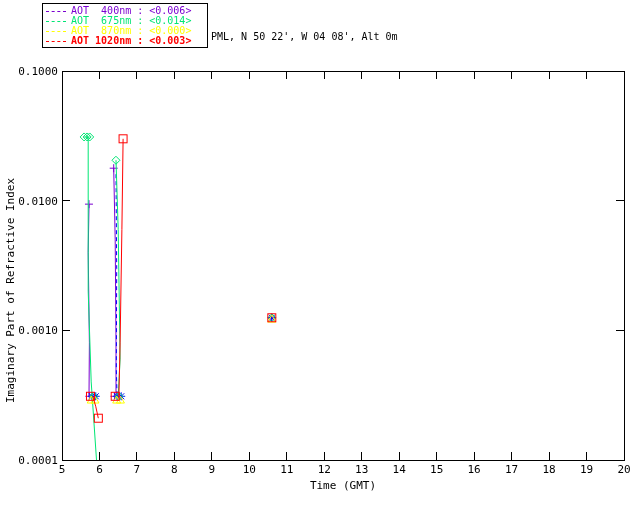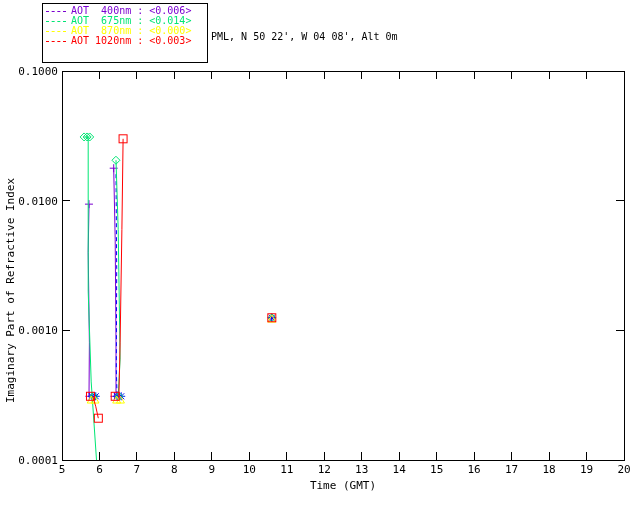--- a/index.html
+++ b/index.html
@@ -3,41 +3,41 @@
 <meta charset="utf-8">
 <style>
   html,body{margin:0;padding:0;background:#fff;}
   .screen{
     position:relative;width:640px;height:512px;background:#ffffff;overflow:hidden;
     font-family:"DejaVu Sans Mono","Liberation Mono",monospace;color:#000;
   }
   .legend-box{
     position:absolute;left:42px;top:3px;width:166px;
     border:1px solid #000;background:#fff;
-    padding:2px 3px 16px 3px;box-sizing:border-box;
+    padding:2px 3px 1px 3px;box-sizing:border-box;
     display:flex;flex-direction:column;justify-content:space-between;
   }
   .legend-row{display:flex;align-items:center;height:10px;font-size:10px;line-height:10px;white-space:pre;}
   .legend-dash{display:inline-block;width:20px;height:0;border-top:1px dashed currentColor;margin-right:5px;flex:0 0 auto;}
   .hdr{position:absolute;left:211px;font-size:10px;line-height:10px;white-space:pre;color:#000;}
   .hdr1{top:8px;margin-top:24px;}
   .hdr2{top:26px;}
   svg{position:absolute;left:0;top:0;}
   text{font-family:"DejaVu Sans Mono","Liberation Mono",monospace;}
 </style>
 </head>
 <body>
 
 <div class="screen">
 
   <div class="legend-box" id="legend">
       <div class="legend-row" style="color: rgb(123, 0, 209);"><span class="legend-dash"></span><span>AOT  400nm : &lt;0.006&gt;</span></div>
       <div class="legend-row" style="color: rgb(0, 230, 115); text-align: center;"><span class="legend-dash"></span><span>AOT  675nm : &lt;0.014&gt;</span></div>
       <div class="legend-row" style="color: rgb(255, 255, 0);"><span class="legend-dash"></span><span>AOT  870nm : &lt;0.000&gt;</span></div>
-      <div class="legend-row" style="color: rgb(255, 0, 0);"><span class="legend-dash"></span><span>AOT 1020nm : &lt;0.003&gt;</span></div>
+      <div class="legend-row" style="color: rgb(255, 0, 0); font-weight: bold;"><span class="legend-dash"></span><span>AOT 1020nm : &lt;0.003&gt;</span></div>
     </div>
 
   <div class="hdr hdr1">PML, N 50 22', W 04 08', Alt 0m</div>
 
   <svg id="plot" width="640" height="512">
       <rect x="62" y="71" width="562" height="389" fill="none" stroke="#000" stroke-width="1" shape-rendering="crispEdges"></rect>
       <g>
         <line x1="62" y1="460" x2="62" y2="452" stroke="#000" shape-rendering="crispEdges"></line>
         <line x1="62" y1="71" x2="62" y2="79" stroke="#000" shape-rendering="crispEdges"></line>
         <text x="62" y="473" text-anchor="middle" font-size="11px" fill="#000">5</text>

